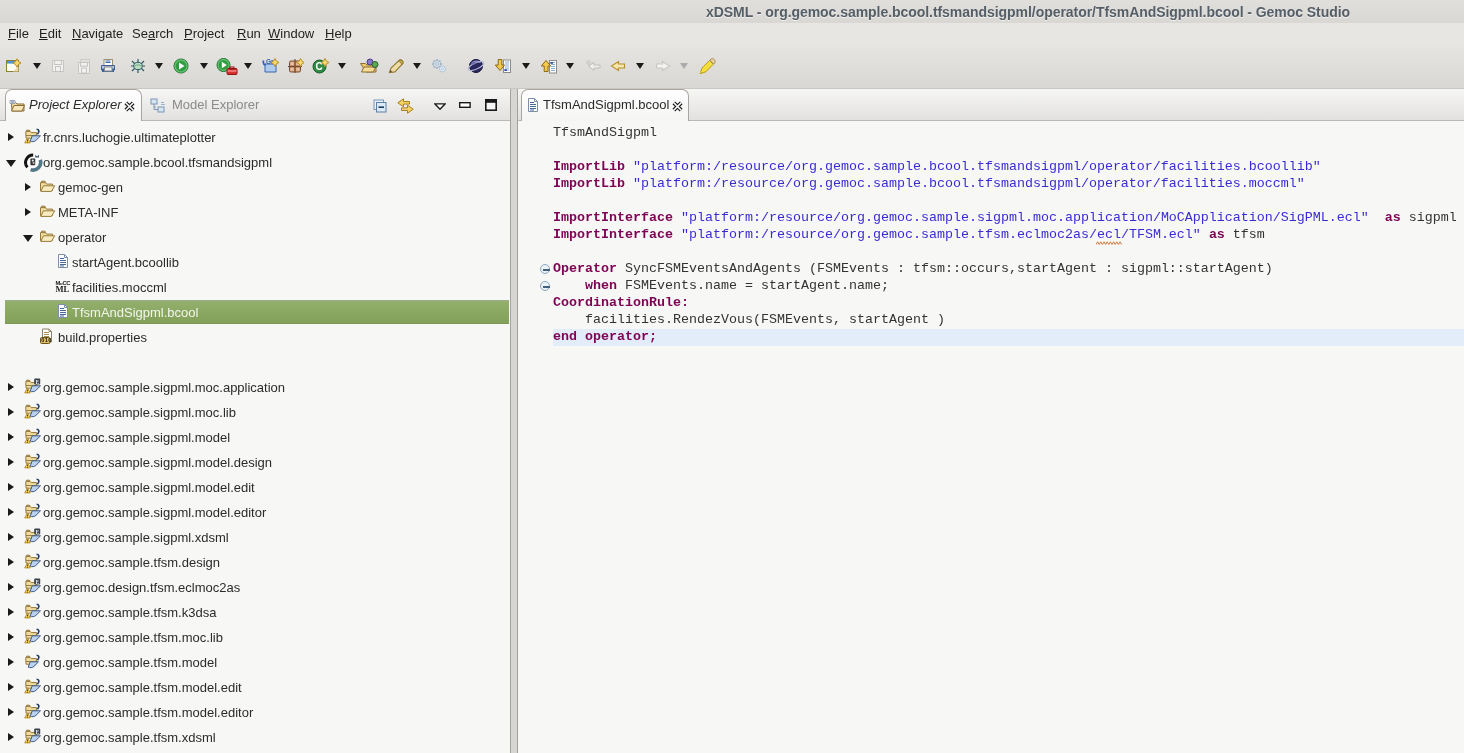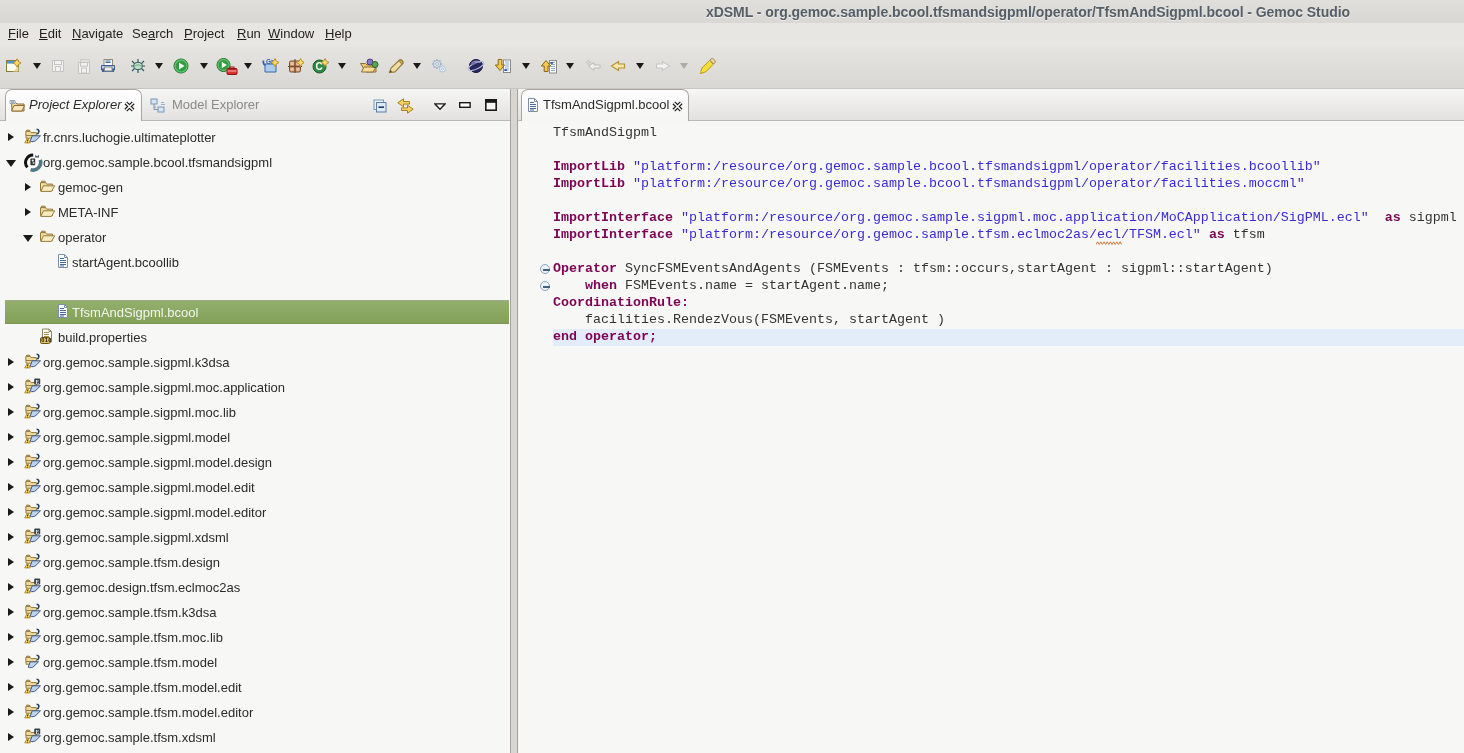--- a/index.html
+++ b/index.html
@@ -289,52 +289,45 @@
         <span class="lbl" style="left:58px;">operator</span>
       </div>
       <div class="trow" style="top:128px">
         <span style="position:absolute; left:55px; top:3px;"><svg width="16" height="16" viewBox="0 0 16 16">
             <path d="M3.5 1.5h6l3 3v10h-9z" fill="#FFFFFF" stroke="#7D8FA8"></path>
             <path d="M9.5 1.5v3h3" fill="none" stroke="#7D8FA8"></path>
             <path d="M5 5.5h4M5 7.5h6M5 9.5h6M5 11.5h6M5 13h4" stroke="#46699C" stroke-width="1.1"></path>
           </svg></span>
         <span class="lbl" style="left:72px;">startAgent.bcoollib</span>
       </div>
+      <div class="trow" style="top:153px">
+        <span style="position:absolute; left:55px; top:3px;"><svg width="16" height="16" viewBox="0 0 16 16">
+            <text x="0.5" y="6.5" font-size="5.8" font-weight="bold" fill="#1A1A1A" font-family="Liberation Sans" letter-spacing="-0.3">M<tspan font-size="4.4">o</tspan>CC</text>
+            <text x="0.5" y="14" font-size="8.6" font-weight="bold" fill="#1A1A1A" font-family="Liberation Serif">ML</text>
+          </svg></span>
+        <span class="lbl" style="left:72px;">facilities.moccml</span>
+      </div>
       <div class="trow" style="top:178px">
         <div style="position:absolute; left:5px; top:0px; width:504px; height:24px; background:linear-gradient(#92AF6C,#84A15A); border-top:1px solid #9CAB8D; border-bottom:1px solid #7E9656;"></div>
         <span style="position:absolute; left:55px; top:3px;"><svg width="16" height="16" viewBox="0 0 16 16">
             <path d="M3.5 1.5h6l3 3v10h-9z" fill="#FFFFFF" stroke="#7D8FA8"></path>
             <path d="M9.5 1.5v3h3" fill="none" stroke="#7D8FA8"></path>
             <path d="M5 5.5h4M5 7.5h6M5 9.5h6M5 11.5h6M5 13h4" stroke="#46699C" stroke-width="1.1"></path>
           </svg></span>
         <span class="lbl" style="left:72px;color:#F2F5EC;">TfsmAndSigpml.bcool</span>
       </div>
       <div class="trow" style="top:203px">
         <span style="position:absolute; left:39px; top:3px;"><svg width="16" height="16" viewBox="0 0 16 16">
             <path d="M3.5 1h6.5l2.5 2.5V14h-9z" fill="#FFFFFF" stroke="#8A8468"></path>
             <path d="M10 1v2.5h2.5" fill="none" stroke="#8A8468"></path>
             <path d="M5 4.5h5M5 6.5h5M5 8.5h5" stroke="#B09048" stroke-width="1"></path>
             <rect x="1.5" y="9.5" width="9.5" height="6" rx="1.2" fill="#E3C36A" stroke="#6A5418"></rect>
             <text x="2.2" y="14.4" font-size="5.6" font-weight="bold" fill="#1A1408" font-family="Liberation Sans" letter-spacing="0.4">010</text>
           </svg></span>
         <span class="lbl" style="left:58px;">build.properties</span>
-      </div>
-      <div class="trow" style="top:228px">
-        <div class="arr c" style="left:8px"></div>
-        <span style="position:absolute; left:24px; top:3px;"><svg width="18" height="18" viewBox="0 0 18 18">
-            <path d="M2.6 2.2 h2.8 l0.7 1 h-3.5z" fill="#F4E2A8" stroke="#96793C"></path>
-            <path d="M1.8 3.4 h4.4 l1 1.2 h5.2 v3 h-10.6 z" fill="#F0DB9E" stroke="#96793C"></path>
-            <path d="M2 7.6 h10.4 l-1.2 2.6 h-9.2 z" fill="#F5E5B2" stroke="#96793C"></path>
-            <path d="M6.2 13.2 l2-5.4 h8.3 l-4.6 4.6 c-1.4 1.4 -4 1.6 -5.7 0.8 z" fill="#BCD2EE" stroke="#3C5A84"></path>
-            <path d="M12.6 1.2 c2.4 0.2 2.8 2 1.7 3.7 l-0.9 1.3" fill="none" stroke="#1E3C64" stroke-width="1.6"></path>
-            <path d="M0.7 14.9 L3.5 9.9 l2.8 5 z" fill="#FAD356" stroke="#B8912C"></path>
-            <rect x="3.1" y="11.6" width="0.9" height="1.7" fill="#4A3A08"></rect>
-            <rect x="3.1" y="13.8" width="0.9" height="0.8" fill="#4A3A08"></rect>
-          </svg></span>
-        <span class="lbl" style="left:43px;">org.gemoc.sample.sigpml.k3dsa</span>
       </div>
       <div class="trow" style="top:253px">
         <div class="arr c" style="left:8px"></div>
         <span style="position:absolute; left:24px; top:3px;"><svg width="18" height="18" viewBox="0 0 18 18">
             <path d="M2.6 2.2 h2.8 l0.7 1 h-3.5z" fill="#F4E2A8" stroke="#96793C"></path>
             <path d="M1.8 3.4 h4.4 l1 1.2 h5.2 v3 h-10.6 z" fill="#F0DB9E" stroke="#96793C"></path>
             <path d="M2 7.6 h10.4 l-1.2 2.6 h-9.2 z" fill="#F5E5B2" stroke="#96793C"></path>
             <path d="M6.2 13.2 l2-5.4 h8.3 l-4.6 4.6 c-1.4 1.4 -4 1.6 -5.7 0.8 z" fill="#BCD2EE" stroke="#3C5A84"></path>
             <rect x="10.2" y="0.6" width="6" height="6" rx="1" fill="#384048"></rect>
             <text x="11.6" y="5.7" font-size="5.5" font-weight="bold" fill="#E8E8F0" font-family="Liberation Serif">E</text>

